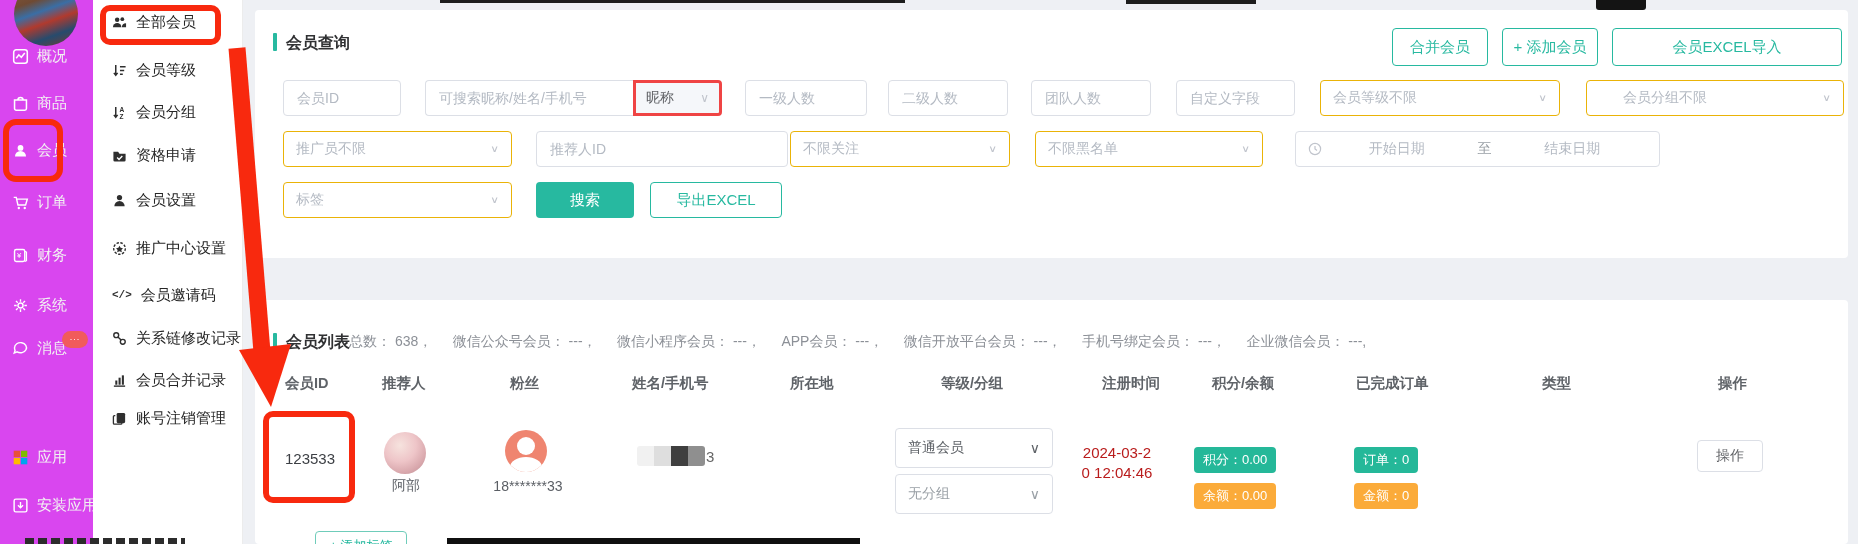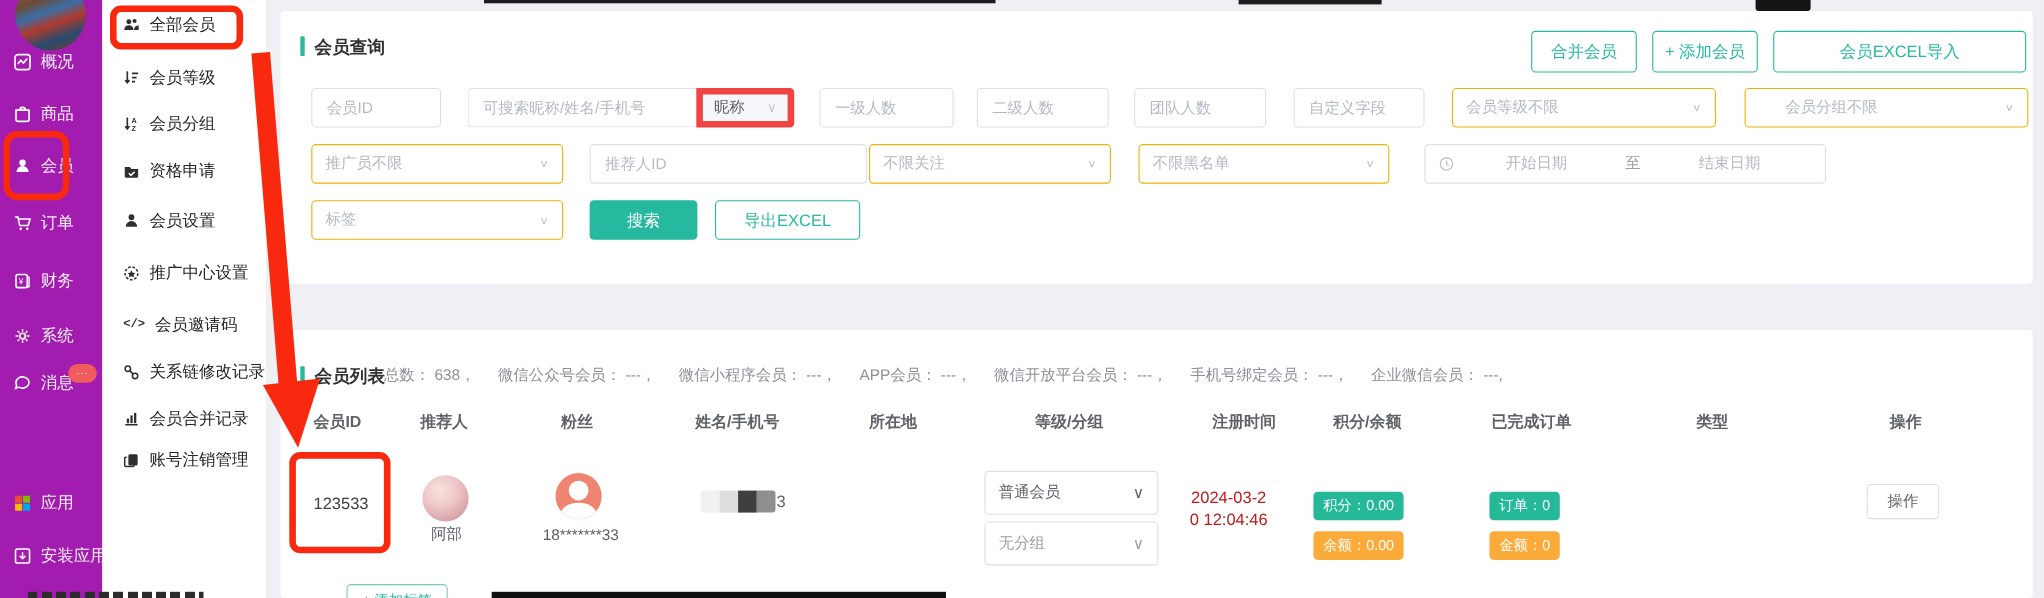--- a/index.html
+++ b/index.html
@@ -1,21 +1,21 @@
 <!DOCTYPE html>
 <html><head>
 <meta charset="utf-8">
 <style>
   * { margin:0; padding:0; box-sizing:border-box; }
   html,body { width:1858px; height:544px; }
   body { font-family:"Liberation Sans", sans-serif; }
   .screen { position:relative; width:1858px; height:544px; overflow:hidden; background:#eef0f4; }
 
   
-  .left-sidebar { position:absolute; left:0; top:0; width:93px; height:544px; background:#a21caf; z-index:2; }
+  .left-sidebar { position:absolute; left:0; top:0; width:93px; height:544px; background:#d946ef; z-index:2; }
   .avatar { position:absolute; left:14px; top:-18px; width:64px; height:64px; border-radius:50%;
             background:linear-gradient(160deg,#8a5a3b 0%,#6f4a33 30%,#3a6ea5 45%,#b03a2e 60%,#274b6d 78%,#7a3b2e 100%); }
   .nav-item { position:absolute; left:12px; height:22px; display:flex; align-items:center; gap:8px; color:#f2f2f2; font-size:15px; white-space:nowrap; cursor:pointer; }
   .nav-item svg { width:17px; height:17px; flex:0 0 auto; }
   .msg-badge { position:absolute; left:62px; top:331px; min-width:26px; height:17px; background:#f15b5b; color:#fff;
                border-radius:9px; font-size:9px; line-height:13px; text-align:center; letter-spacing:1px; padding:0 4px; z-index:3; }
 
   
   .sub-sidebar { position:absolute; left:93px; top:0; width:150px; height:544px; background:#ffffff; border-right:1px solid #ececec; z-index:2; }
   .sub-item { position:absolute; left:19px; height:22px; display:flex; align-items:center; gap:9px; color:#262626; font-size:15px; white-space:nowrap; cursor:pointer; }
@@ -39,21 +39,21 @@
   .inp { position:absolute; height:36px; border:1px solid #dcdfe6; border-radius:4px; padding:0 13px; font-size:14px;
          color:#333; background:#fff; outline:none; font-family:"Liberation Sans",sans-serif; }
   .inp::placeholder { color:#b4bac3; }
   .sel { position:absolute; height:36px; border:1px solid #eab308; border-radius:4px; background:#fff; padding:0 12px;
          display:flex; align-items:center; justify-content:space-between; font-size:14px; color:#b4bac3; cursor:pointer; }
   .sel .chev { color:#c0c4cc; font-size:12px; transform:scaleY(.8); }
   .search-wrap { position:absolute; left:170px; top:70px; width:297px; height:22px; display:flex; }
   .search-wrap input { flex:1; height:36px; border:1px solid #dcdfe6; border-right:none; border-radius:4px 0 0 4px;
                        padding:0 13px; font-size:14px; color:#333; outline:none; font-family:"Liberation Sans",sans-serif; }
   .search-wrap input::placeholder { color:#b4bac3; }
-  .search-type { width:100px; height:36px; background:#f5f7fa; border:6px solid #ef4444; border-radius:0 4px 4px 0;
+  .search-type { width:100px; height:36px; background:#f5f7fa; border:3px solid #ef4444; border-radius:0 4px 4px 0;
                  display:flex; align-items:center; justify-content:space-between; padding:0 10px; font-size:14px; color:#606266; cursor:pointer; }
   .date-range { position:absolute; left:1040px; top:121px; width:365px; height:36px; border:1px solid #dcdfe6; border-radius:4px;
                 background:#fff; display:flex; align-items:center; padding:0 12px; font-size:14px; color:#b4bac3; cursor:pointer; }
   .date-range .seg { flex:1; text-align:center; }
   .date-range .to { color:#9aa0a6; padding:0 6px; }
 
   
   .stat { font-size:14px; color:#8c9097; margin-right:16px; white-space:nowrap; }
   .stats-line { position:absolute; left:94px; top:32px; white-space:nowrap; }
   .th { position:absolute; top:74px; font-size:14.5px; color:#5f6368; font-weight:bold; white-space:nowrap; }

